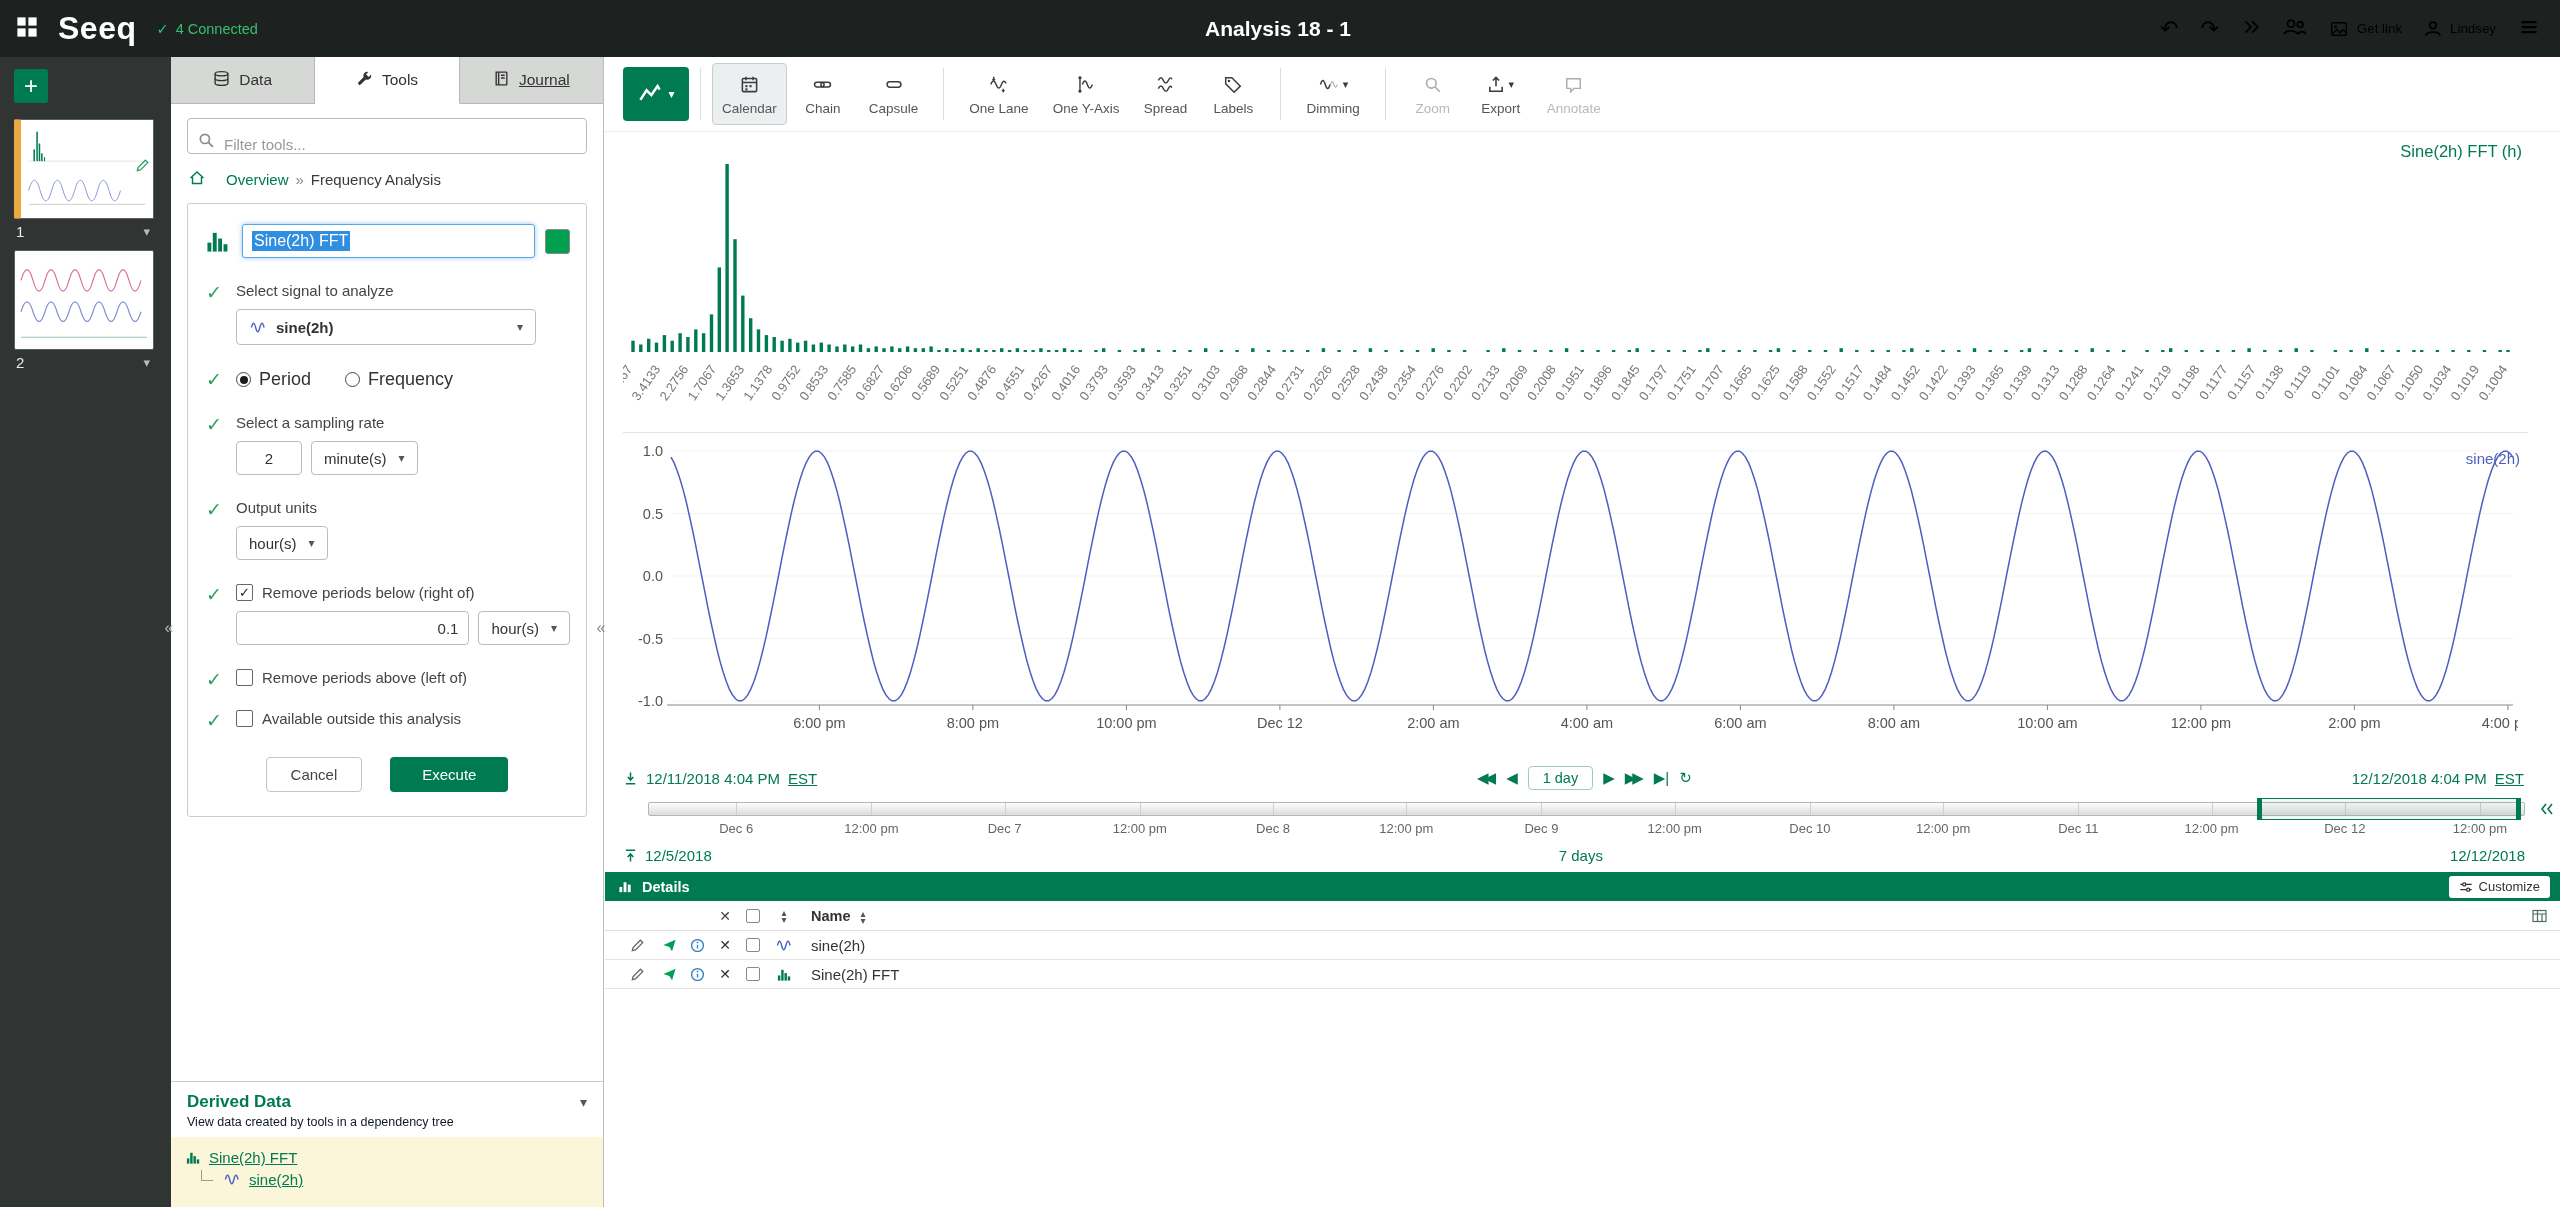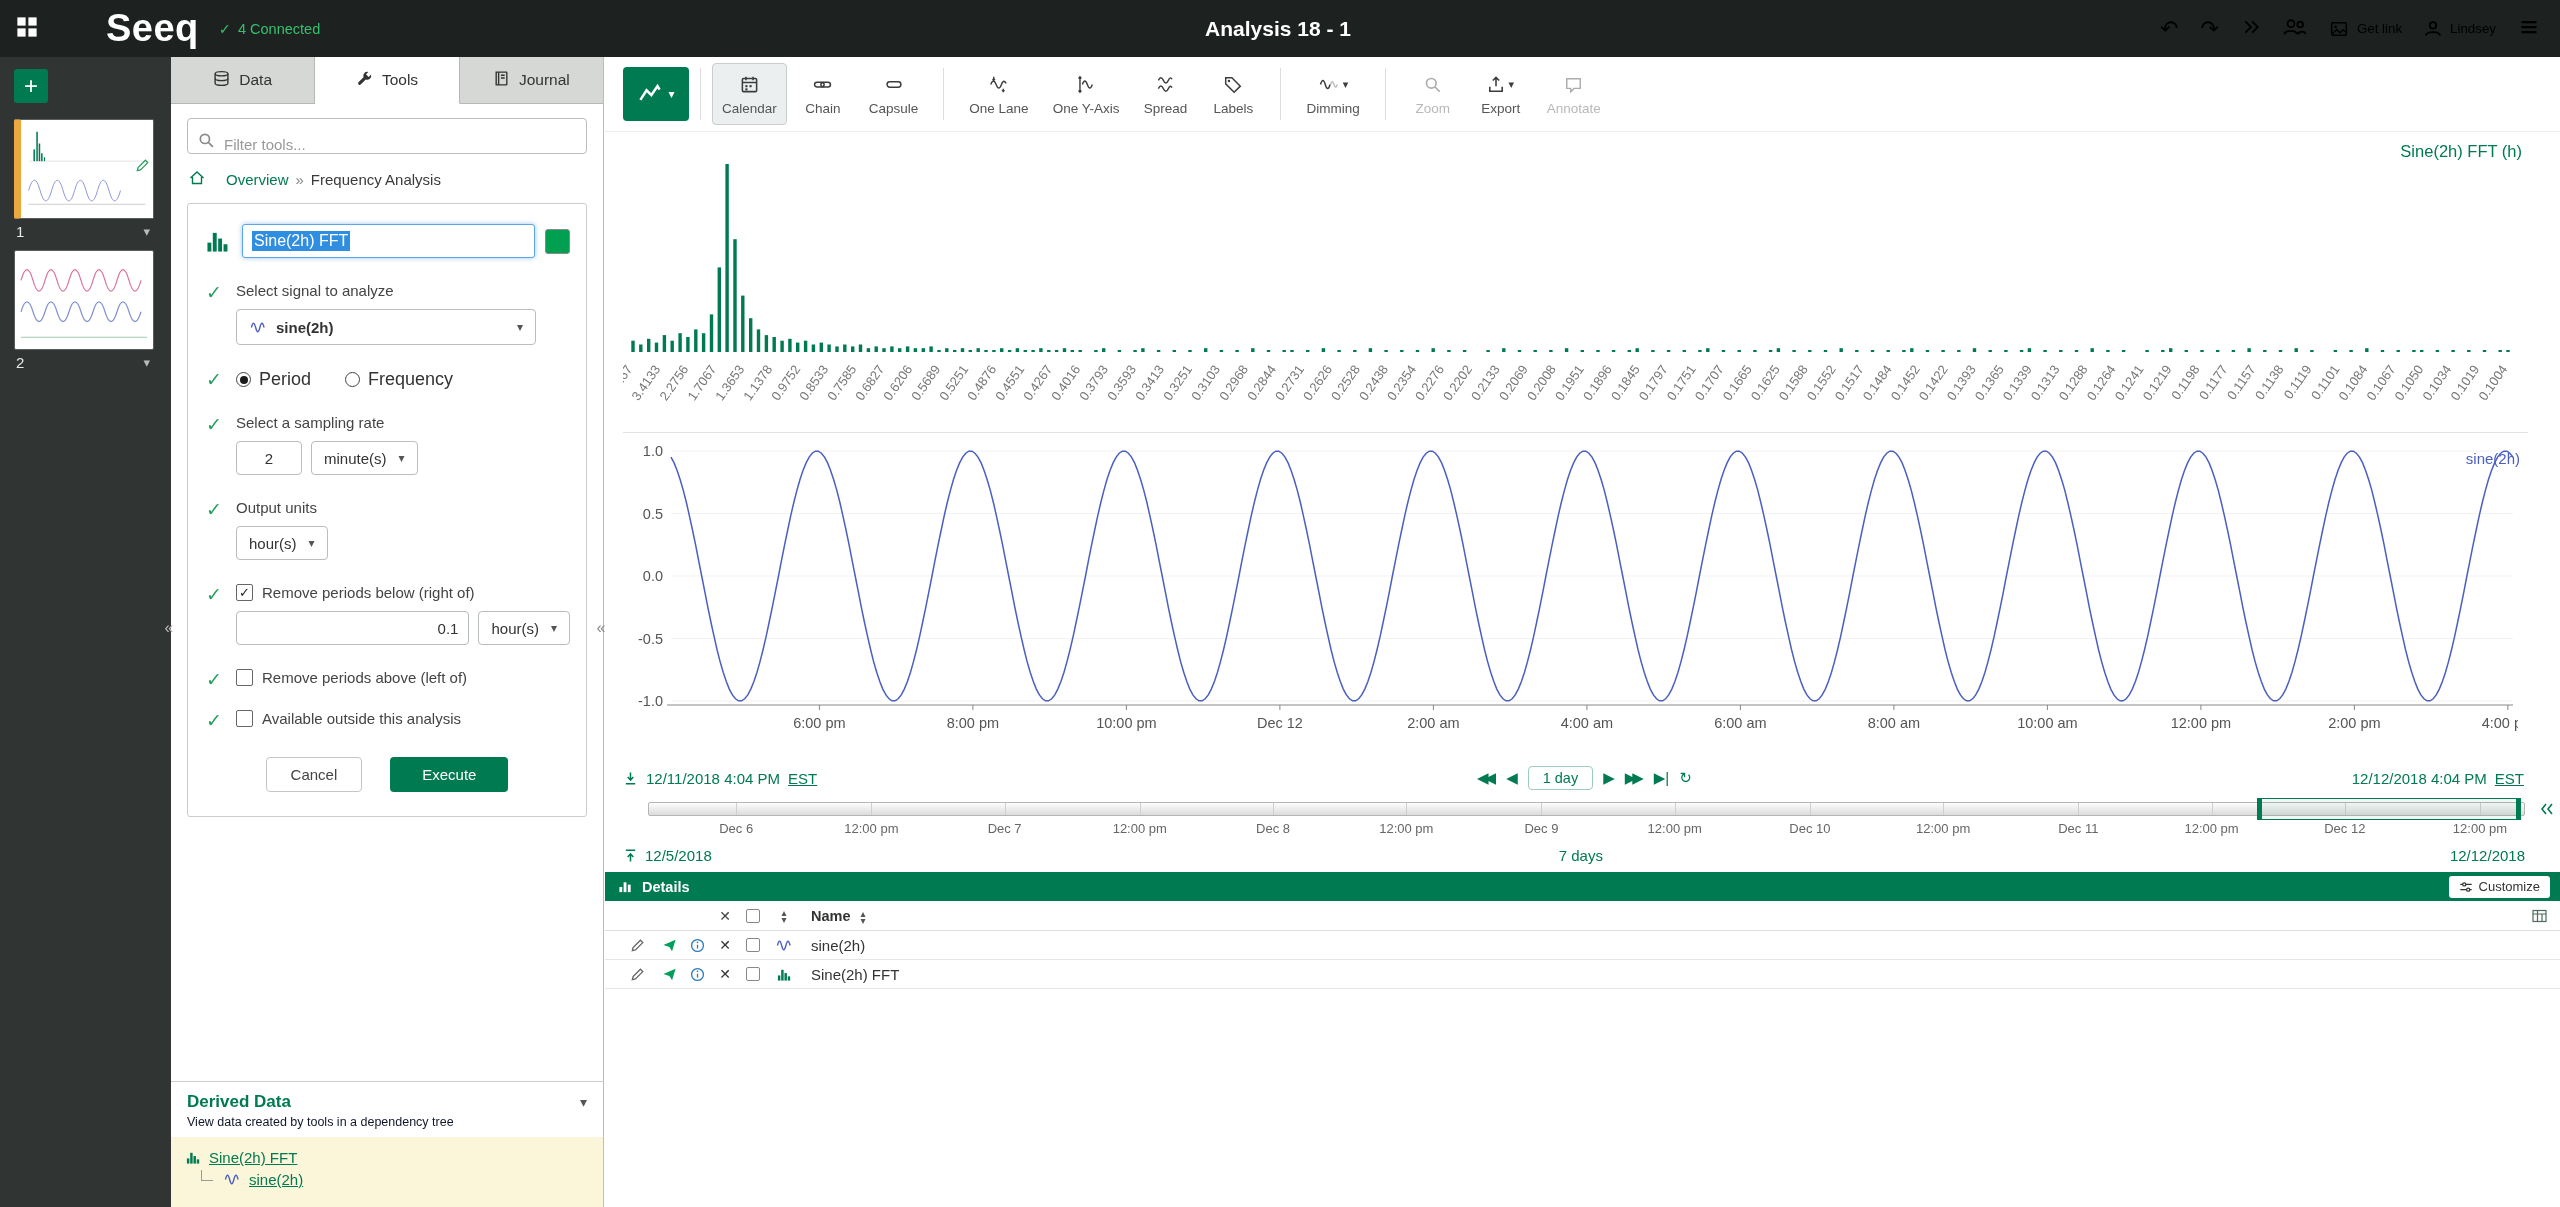--- a/index.html
+++ b/index.html
@@ -5,21 +5,21 @@
   * { margin:0; padding:0; box-sizing:border-box; }
   html,body { width:2560px; height:1207px; overflow:hidden; }
   body { font-family:"Liberation Sans","DejaVu Sans",sans-serif; background:#fff; position:relative; color:#333; }
   button { font-family:inherit; cursor:pointer; background:none; border:none; }
   input { font-family:inherit; }
 
   
   #navbar { position:absolute; top:0; left:0; right:0; height:57px; background:#1d211f; color:#fff; display:flex; align-items:center; z-index:20; }
   .nav-left { flex:1; display:flex; align-items:center; gap:20px; padding-left:16px; }
   .nav-iconbtn { color:#fff; display:flex; align-items:center; }
-  .logo { font-size:38px; font-weight:bold; letter-spacing:.5px; color:#fff;margin-left:48px; }
+  .logo { font-size:32px; font-weight:bold; letter-spacing:.5px; color:#fff; }
   .connected { color:#35c06f; font-size:14.5px; display:flex; align-items:center; gap:7px; }
   .connected .chk { font-weight:bold; }
   .nav-title { font-size:21px; font-weight:bold; white-space:nowrap; }
   .nav-right { flex:1; display:flex; align-items:center; justify-content:flex-end; gap:22px; padding-right:20px; font-size:15px; }
   .nav-glyph { font-size:22px; line-height:1; }
   .nav-ic { display:flex; align-items:center; }
   .nav-link { display:flex; align-items:center; gap:8px; }
 
   
   #wsbar { position:absolute; top:57px; left:0; width:171px; bottom:0; background:#303432; z-index:10; }
@@ -34,21 +34,21 @@
 
   
   .collapser { position:absolute; top:610px; width:18px; height:36px; color:#8a8a8a; font-size:16px; z-index:30; }
   #collapse-left { left:160px; color:#bbb; }
   #collapse-right { left:592px; }
 
   
   #tools-panel { position:absolute; top:57px; left:171px; width:433px; bottom:0; background:#fff; border-right:1px solid #b9bdbb; display:flex; flex-direction:column; z-index:5; }
   #tabbar { display:flex; height:47px; background:#cfd2d0; border-bottom:1px solid #b5b8b6; flex:none; }
   .tab { flex:1; display:flex; align-items:center; justify-content:center; gap:9px; font-size:15.5px; color:#333; background:#d6d8d6; border-right:1px solid #b5b8b6; }
-  .tab:last-child { border-right:none; }
+  .tab:last-child { border-right:none;text-decoration:underline; }
   .tab.active { background:#fff; margin-bottom:-1px; border-bottom:1px solid #fff; }
   #search-row { padding:14px 16px 8px; flex:none; }
   .search-box { display:flex; align-items:flex-end; gap:9px; border:1px solid #b9bdbb; border-radius:4px; height:36px; padding:0 10px; color:#8a8a8a; }
   .search-box input { border:none; outline:none; flex:1; font-size:15px; color:#444; }
   .search-box input::placeholder { color:#999; }
   #breadcrumb { padding:8px 18px 0; font-size:15px; display:flex; align-items:center; gap:7px; flex:none; }
   .bc-green { color:#007a50; display:flex; align-items:center; gap:21px; }
   .bc-sep { color:#888; }
   .bc-cur { color:#3a3a3a; }
 

